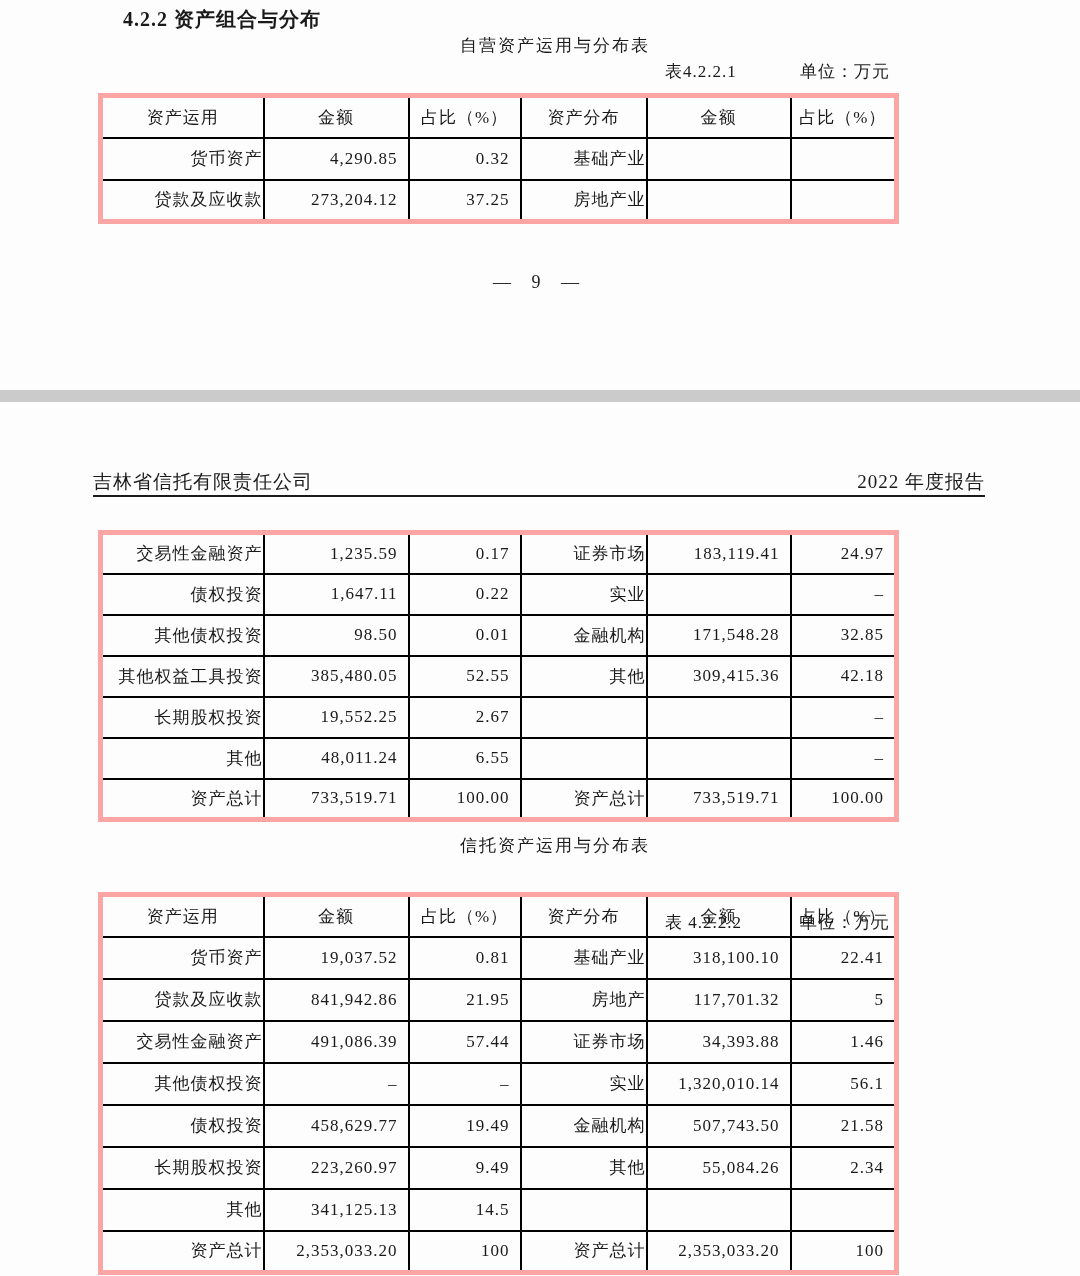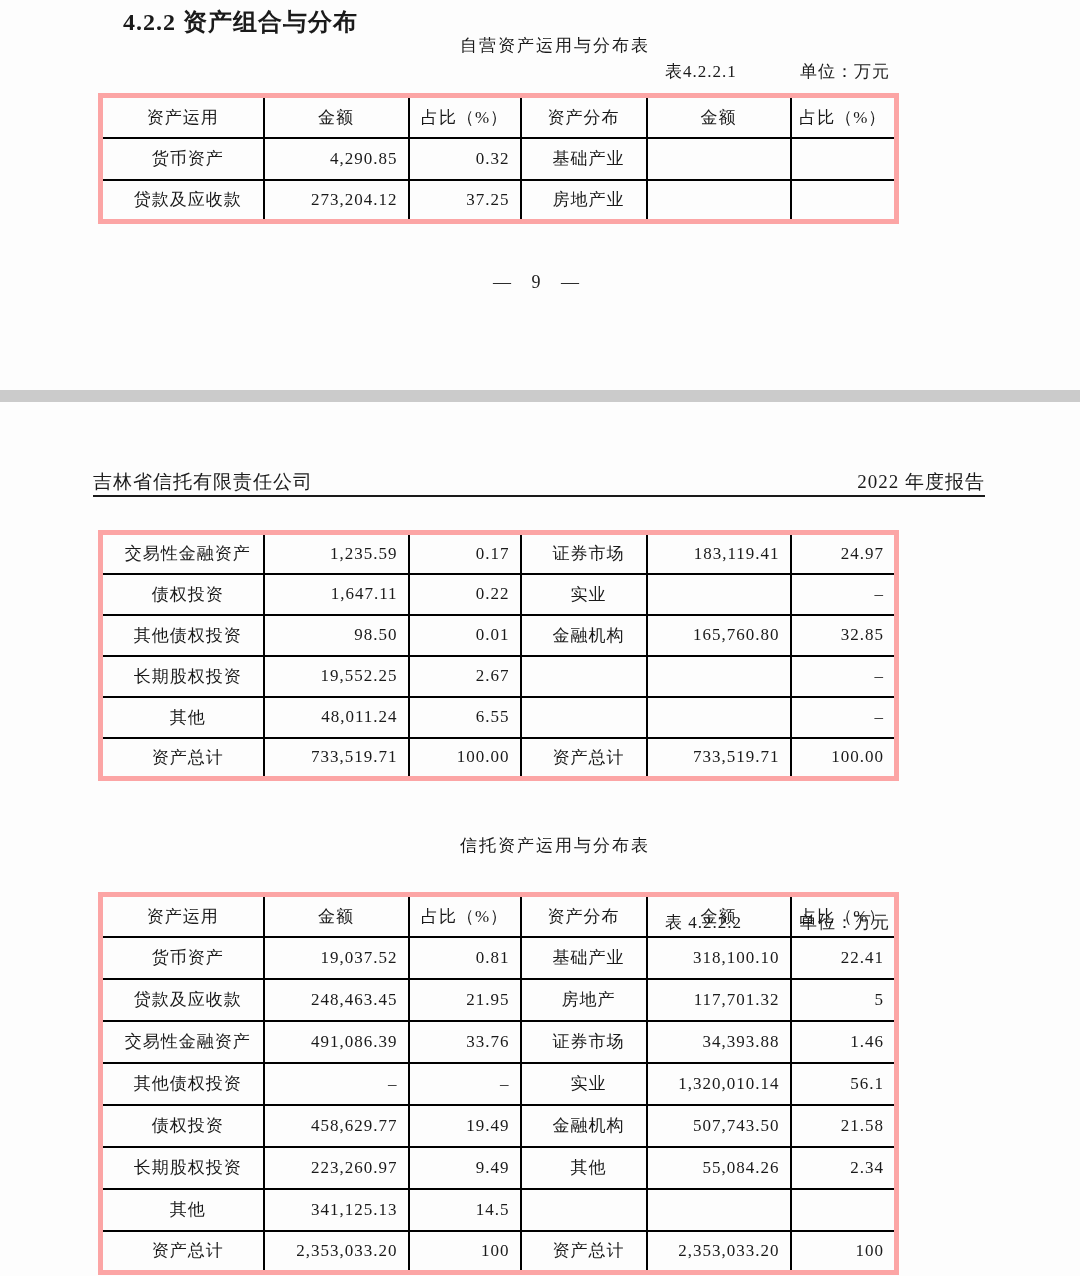--- a/index.html
+++ b/index.html
@@ -7,21 +7,21 @@
   body {
     font-family: "Liberation Serif", "DejaVu Serif", serif;
     background: #fdfdfd;
     color: #1a1a1a;
     position: relative;
   }
   .abs { position: absolute; }
 
   #section-heading {
     left: 123px; top: 6px;
-    font-size: 24px; font-weight: bold;
+    font-size: 20px; font-weight: bold;
     letter-spacing: 1px;
   }
   .tbl-title {
     left: 0; width: 1110px;
     text-align: center;
     font-size: 17px; letter-spacing: 2px;
   }
   #t1-title { top: 34px; }
   #t2-title { top: 834px; }
 
@@ -53,21 +53,21 @@
     border: 2px solid #000;
     height: 42px;
     font-size: 17px;
     font-weight: normal;
     vertical-align: middle;
     white-space: nowrap;
     overflow: hidden;
   }
   #table1-cont td { height: 41px; }
   th { text-align: center; letter-spacing: 1px; }
-  td.cat { text-align: center; padding-left: 10px; letter-spacing: 1px; }
+  td.cat { text-align: right; padding-left: 10px; letter-spacing: 1px; }
   td.num { text-align: right; padding-right: 10px; letter-spacing: 1px; }
 
   #page-number {
     left: 0; width: 1080px; top: 272px;
     text-align: center;
     font-size: 18px;
     letter-spacing: 8px;
     color: #222;
   }
 
@@ -171,22 +171,30 @@
         <td class="num">0.22</td>
         <td class="cat">实业</td>
         <td class="num"></td>
         <td class="num">–</td>
       </tr>
       <tr>
         <td class="cat">其他债权投资</td>
         <td class="num">98.50</td>
         <td class="num">0.01</td>
         <td class="cat">金融机构</td>
-        <td class="num">165,760.80</td>
+        <td class="num">171,548.28</td>
         <td class="num">32.85</td>
+      </tr>
+      <tr>
+        <td class="cat">其他权益工具投资</td>
+        <td class="num">385,480.05</td>
+        <td class="num">52.55</td>
+        <td class="cat">其他</td>
+        <td class="num">309,415.36</td>
+        <td class="num">42.18</td>
       </tr>
       <tr>
         <td class="cat">长期股权投资</td>
         <td class="num">19,552.25</td>
         <td class="num">2.67</td>
         <td class="cat"></td>
         <td class="num"></td>
         <td class="num">–</td>
       </tr>
       <tr>
@@ -236,30 +244,30 @@
       <tr>
         <td class="cat">货币资产</td>
         <td class="num">19,037.52</td>
         <td class="num">0.81</td>
         <td class="cat">基础产业</td>
         <td class="num">318,100.10</td>
         <td class="num">22.41</td>
       </tr>
       <tr>
         <td class="cat">贷款及应收款</td>
-        <td class="num">248,463.45</td>
+        <td class="num">841,942.86</td>
         <td class="num">21.95</td>
         <td class="cat">房地产</td>
         <td class="num">117,701.32</td>
         <td class="num">5</td>
       </tr>
       <tr>
         <td class="cat">交易性金融资产</td>
         <td class="num">491,086.39</td>
-        <td class="num">33.76</td>
+        <td class="num">57.44</td>
         <td class="cat">证券市场</td>
         <td class="num">34,393.88</td>
         <td class="num">1.46</td>
       </tr>
       <tr>
         <td class="cat">其他债权投资</td>
         <td class="num">–</td>
         <td class="num">–</td>
         <td class="cat">实业</td>
         <td class="num">1,320,010.14</td>

